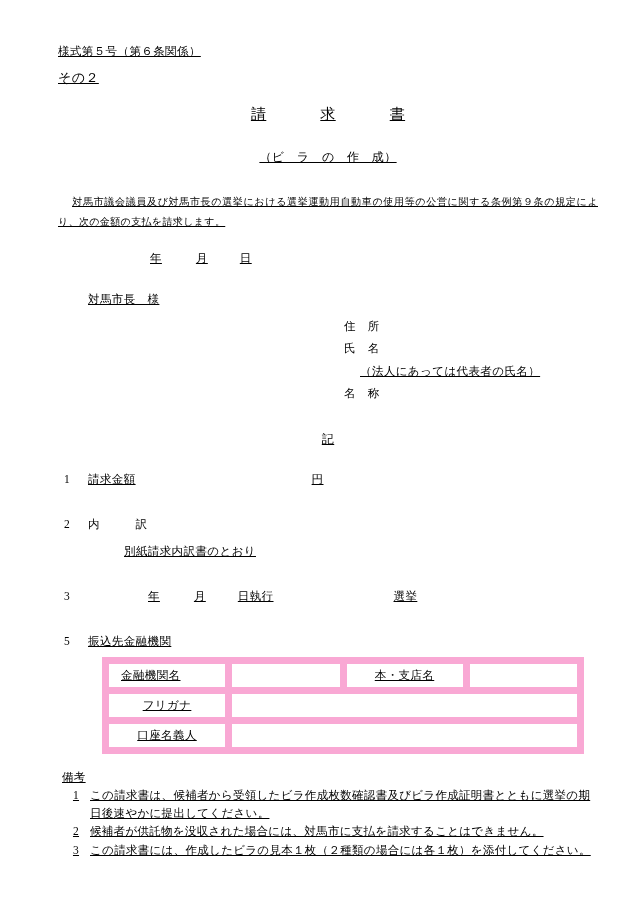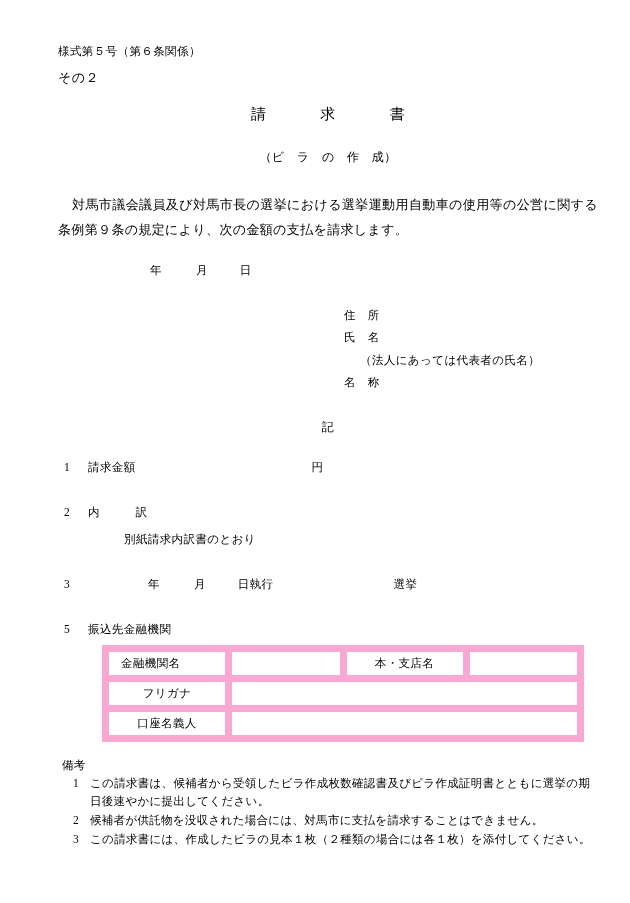--- a/index.html
+++ b/index.html
@@ -15,20 +15,21 @@
     font-size: 11px;
     position: relative;
     overflow: hidden;
   }
   .page {
     position: relative;
     width: 630px;
     height: 903px;
     box-sizing: border-box;
     padding: 44px 32px 30px 58px;
+    text-decoration: underline;
   }
   .form-no {
     font-size: 11.5px;
     letter-spacing: 0.4px;
     margin: 0 0 10px 0;
   }
   .form-sub {
     font-size: 13px;
     letter-spacing: 0.4px;
     margin: 0 0 18px 0;
@@ -40,21 +41,21 @@
     margin: 0 0 25px 0;
   }
   .doc-title .sp { display: inline-block; width: 54px; }
   .doc-subtitle {
     text-align: center;
     font-size: 12px;
     letter-spacing: 0.4px;
     margin: 0 0 26px 0;
   }
   .body-para {
-    font-size: 13px;
+    font-size: 10px;
     line-height: 1.95;
     letter-spacing: 0.35px;
     margin: 0 0 20px 0;
     text-align: justify;
   }
   .body-para .indent { display: inline-block; width: 14px; }
   .date-line {
     font-size: 11.5px;
     letter-spacing: 0.4px;
     margin: 18px 0 26px 92px;
@@ -164,20 +165,21 @@
     <span>請</span><span class="sp"></span><span>求</span><span class="sp"></span><span>書</span>
   </div>
   <div class="doc-subtitle">（ビ　ラ　の　作　成）</div>
 
   <div class="body-para"><span class="indent"></span><span>対馬市議会議員及び対馬市長の選挙における選挙運動用自動車の使用等の公営に関する条例第９条の規定により、次の金額の支払を請求します。</span></div>
 
   <div class="date-line">
     <span>年</span><span class="g1"></span><span>月</span><span class="g2"></span><span>日</span>
   </div>
 
+  <div class="addressee">対馬市長　様</div>
 
   <div class="applicant">
     <div class="row">
       <span class="lbl">住　所</span>
     </div>
     <div class="row">
       <span class="lbl">氏　名</span>
     </div>
     <div class="row note-line">（法人にあっては代表者の氏名）</div>
     <div class="row">

